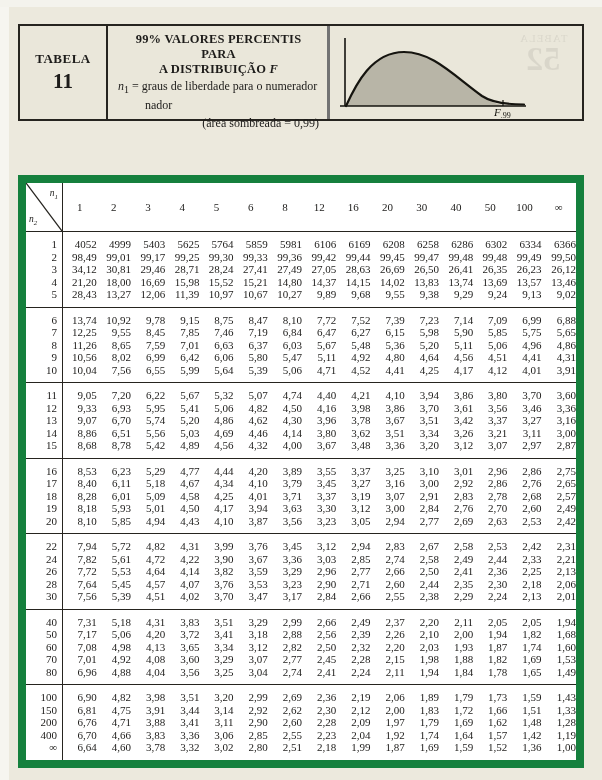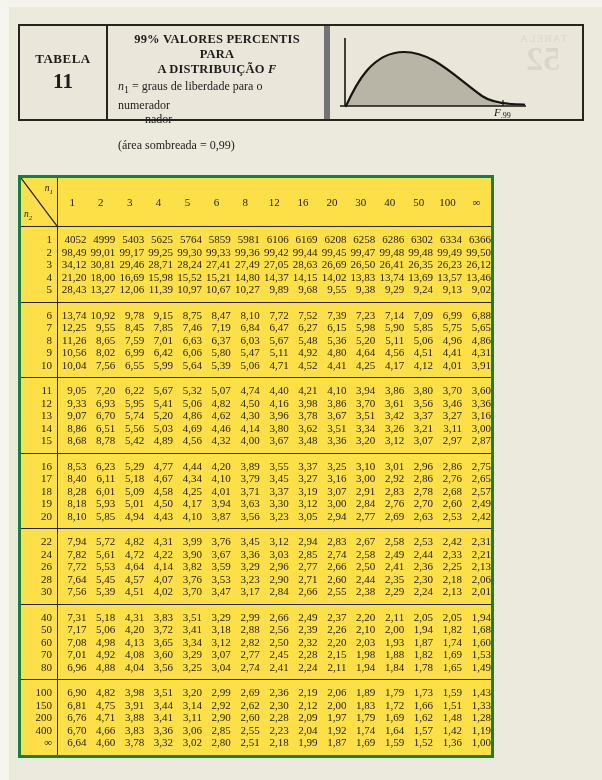--- a/index.html
+++ b/index.html
@@ -17,41 +17,41 @@
     position:absolute;left:18px;top:24px;width:566px;height:97px;
     border:2px solid #26241f;display:flex;background:#eae7da;box-sizing:border-box;
   }
   .hd-left{
     width:88px;border-right:2px solid #26241f;box-sizing:border-box;
     display:flex;flex-direction:column;align-items:center;justify-content:center;gap:2px;
   }
   .hd-tabela{font-weight:bold;font-size:13px;letter-spacing:.5px;}
   .hd-num{font-weight:bold;font-size:21px;}
   .hd-mid{
-    flex:1;border-right:6px solid #737373;box-sizing:border-box;
+    flex:1;border-right:3px solid #737373;box-sizing:border-box;
     padding:6px 8px 2px 10px;
   }
   .hd-title{text-align:center;font-weight:bold;font-size:12.5px;line-height:15px;letter-spacing:.2px;}
   .hd-title .f-it{font-style:italic;font-weight:bold;}
   .hd-defs{font-size:12px;line-height:14.5px;margin-top:2px;}
   .hd-def2-cont{margin-left:27px;}
-  .hd-note{text-align:left;font-size:12px;margin-top:11px;}
+  .hd-note{text-align:right;font-size:12px;margin-top:4px;}
   .hd-right{width:205px;position:relative;overflow:hidden;padding-left:47px;}
   .curve-svg{position:absolute;left:4px;top:6px;}
   .ghost{
     position:absolute;right:14px;top:6px;opacity:.08;transform:scaleX(-1);
     text-align:center;color:#222;pointer-events:none;
   }
   .ghost .g1{font-size:11px;letter-spacing:1px;}
   .ghost .g2{font-size:34px;font-weight:bold;line-height:30px;}
 
   
   .table-wrap{
-    position:absolute;left:18px;top:175px;width:476px;
-    border:3px solid #15803d;background:#fde047;box-sizing:border-box;
+    position:absolute;left:18px;top:175px;width:566px;
+    border:8px solid #15803d;background:#ffffff;box-sizing:border-box;
   }
   table.f-table{border-collapse:collapse;width:100%;table-layout:fixed;}
   table.f-table th,table.f-table td{
     font-weight:normal;padding:0;margin:0;
     font-size:11px;line-height:12.5px;
   }
   th.corner{
     width:36px;height:48px;position:relative;border-right:1.2px solid #26241f;
   }
   th.corner .diag{position:absolute;left:0;top:0;width:100%;height:100%;}

